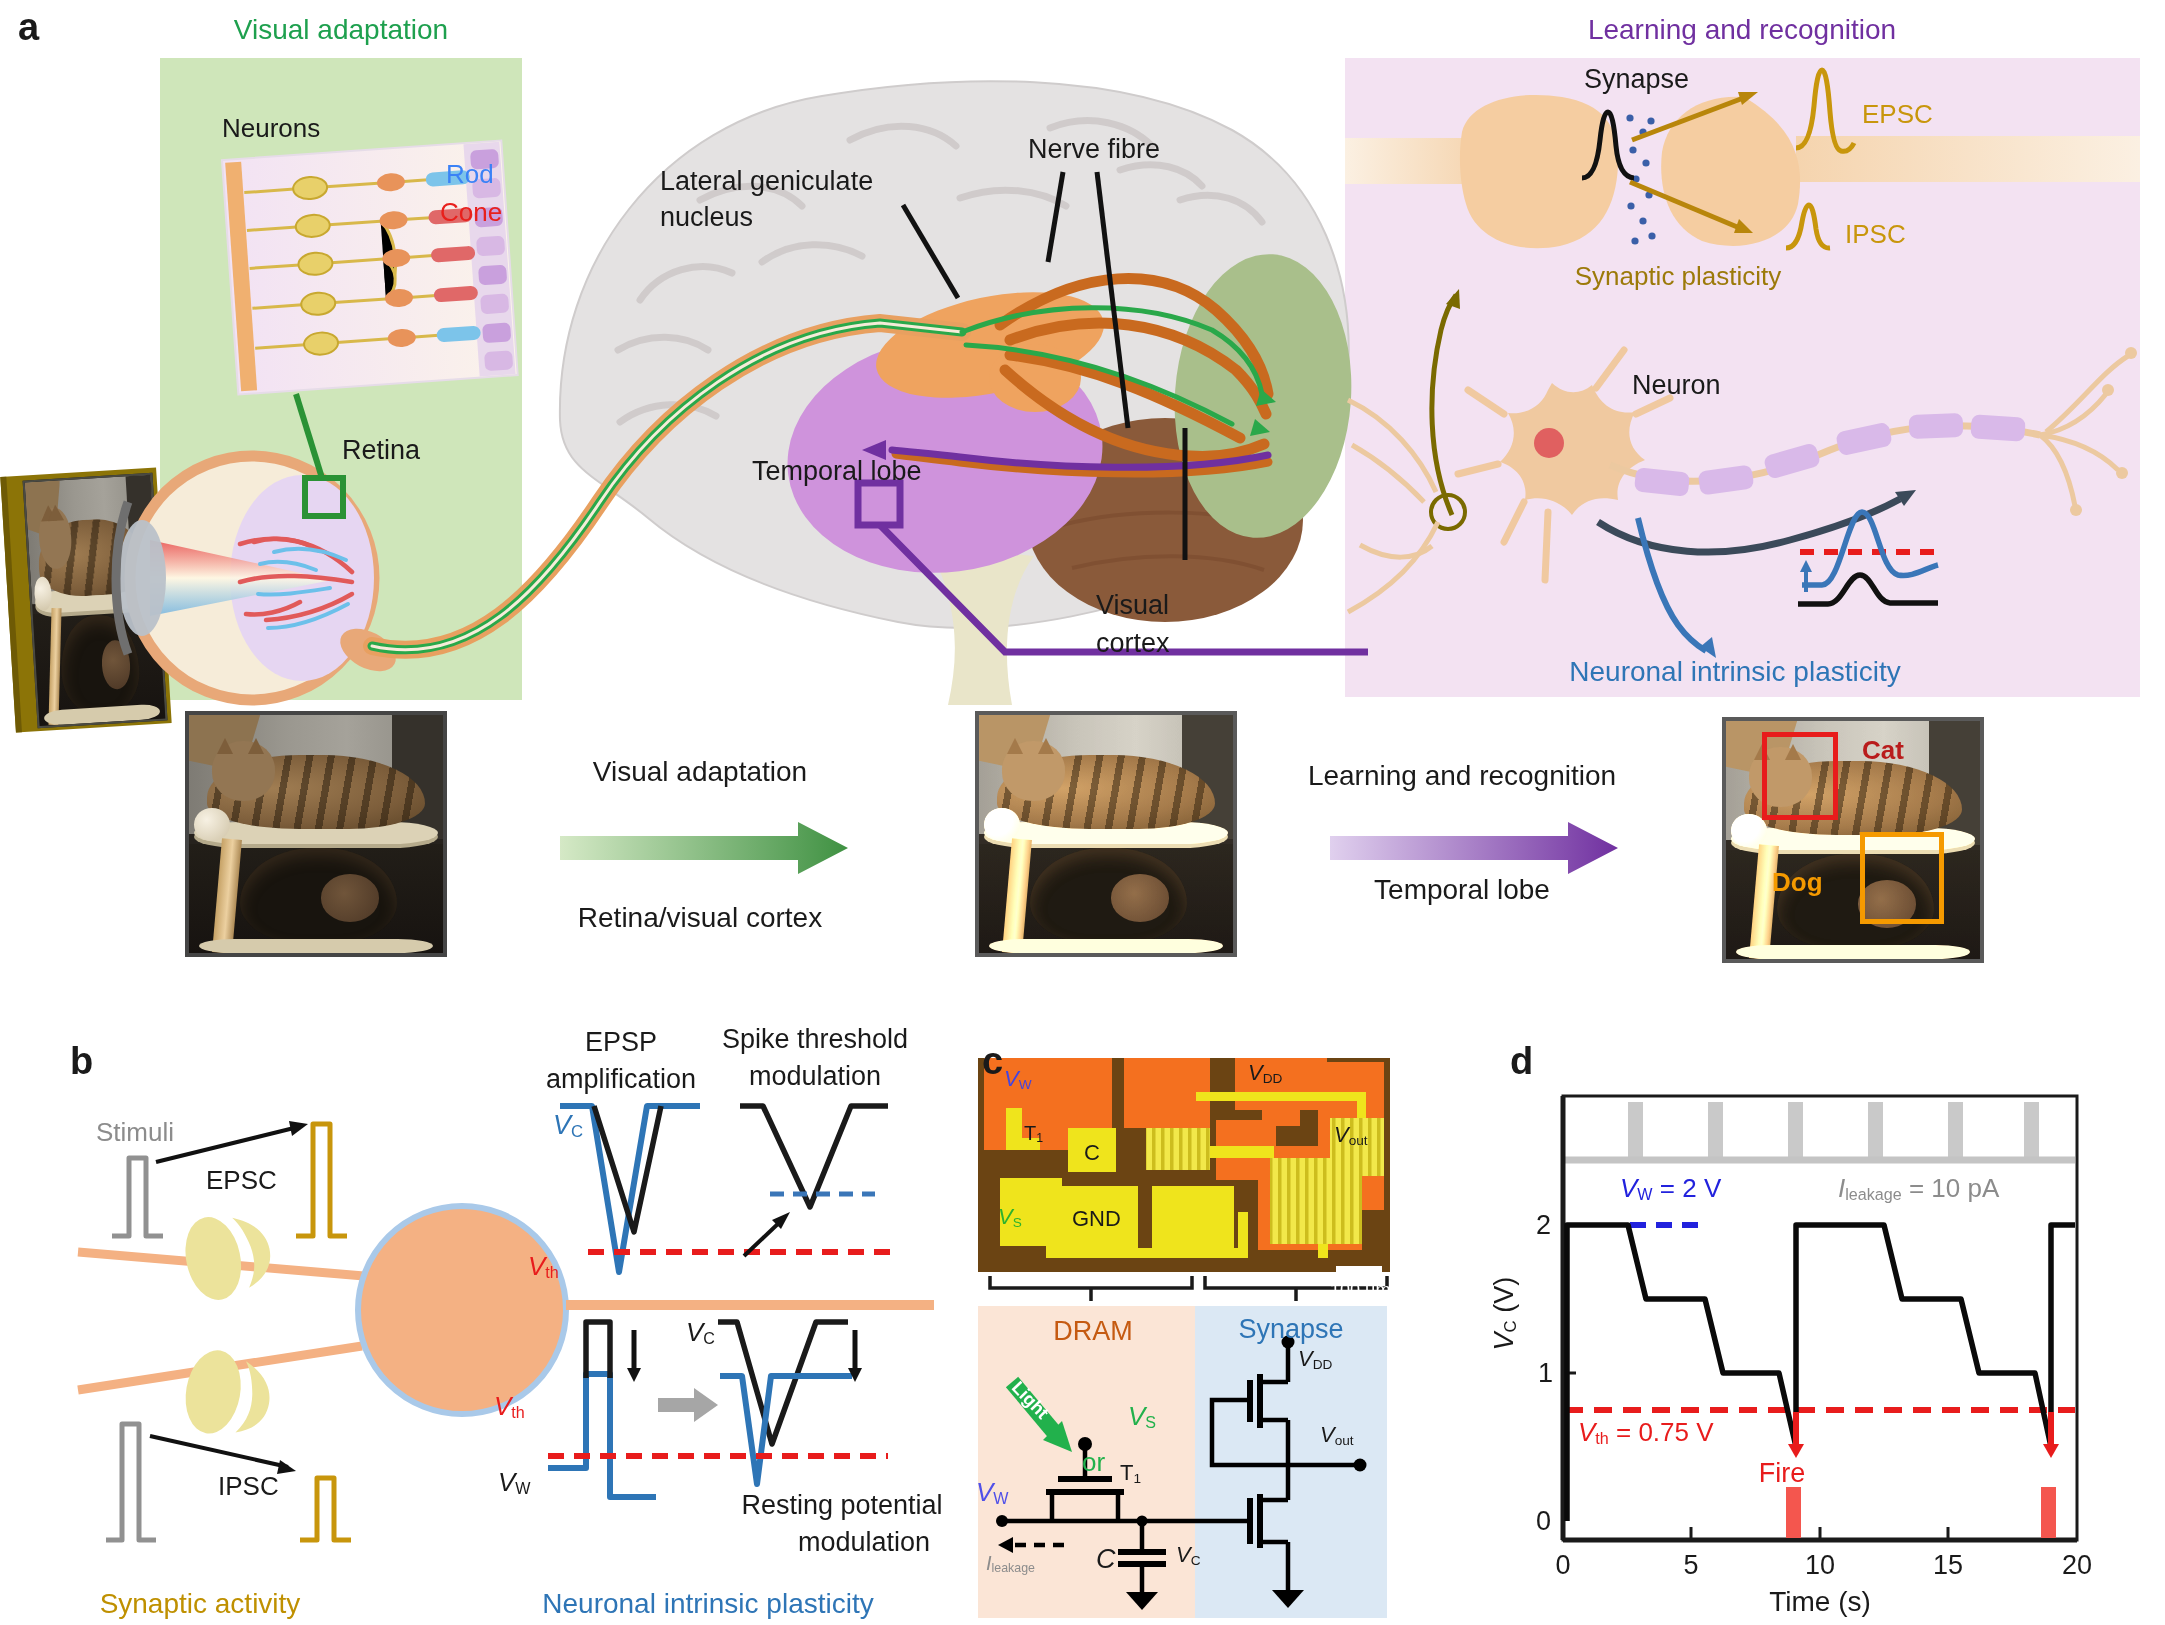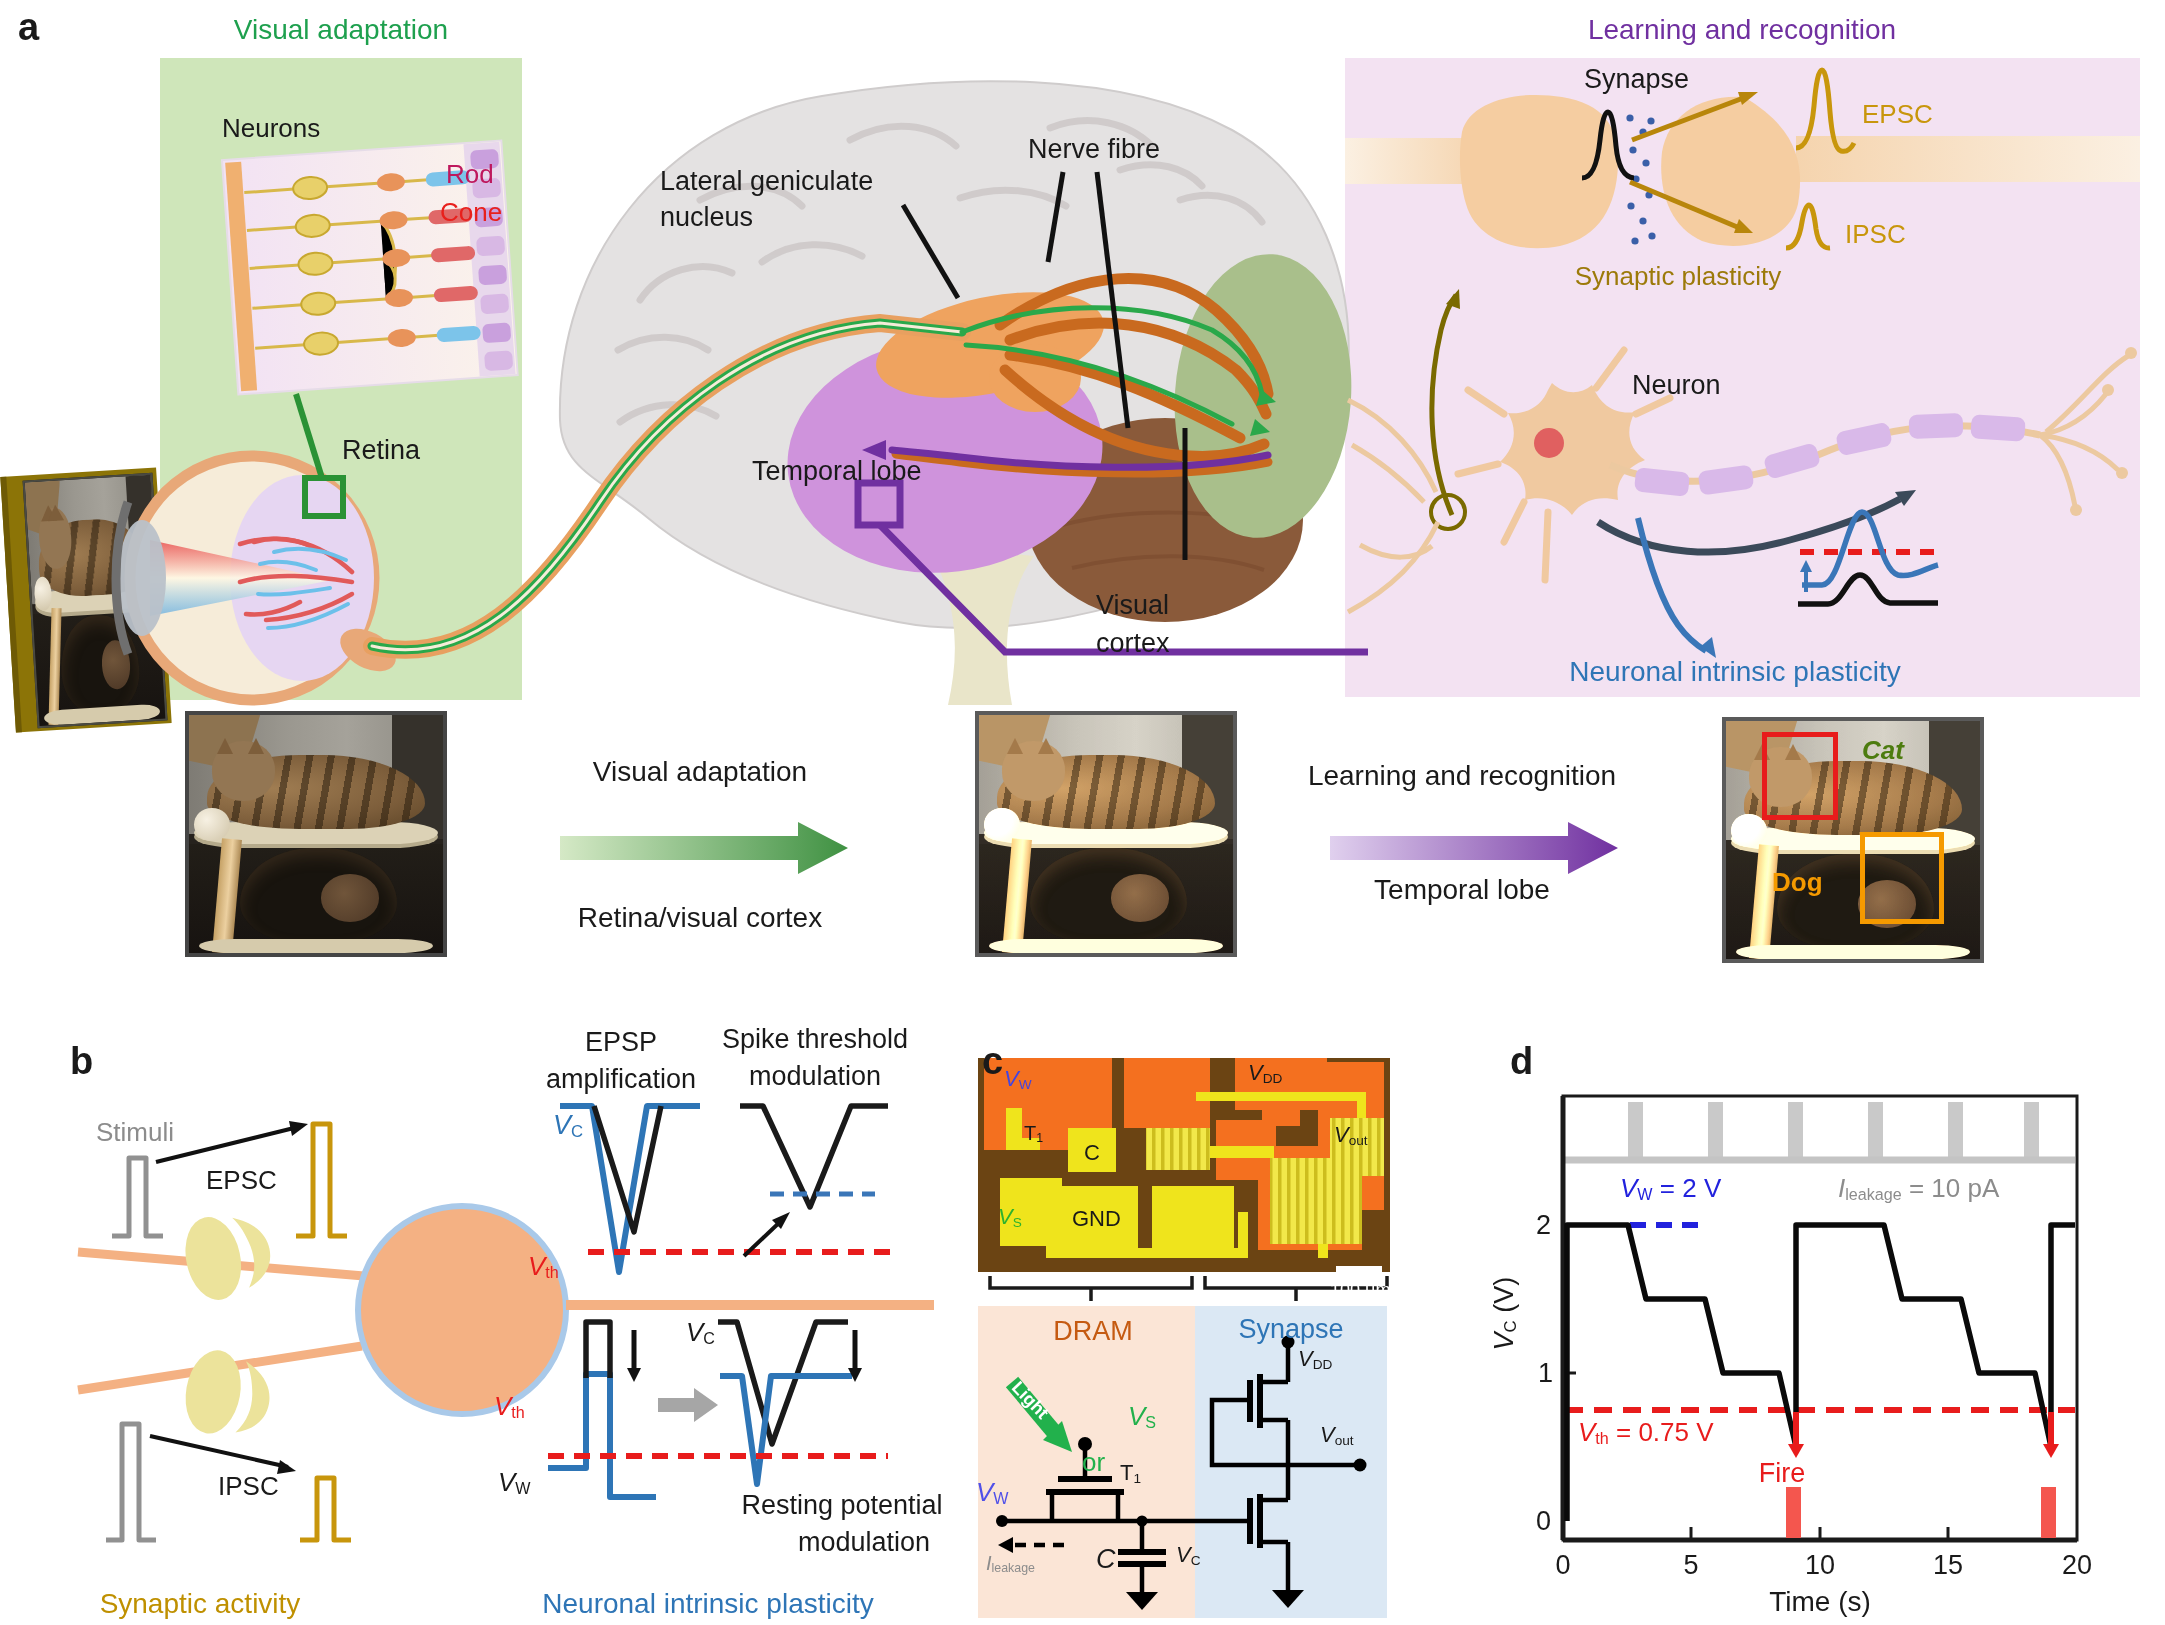--- a/index.html
+++ b/index.html
@@ -531,40 +531,40 @@
   </svg>
 
   <div class="t panel-letter" style="left:18px;top:6px;">a</div>
   <div class="t panel-letter" style="left:70px;top:1040px;">b</div>
   <div class="t panel-letter" style="left:982px;top:1040px;">c</div>
   <div class="t panel-letter" style="left:1510px;top:1040px;">d</div>
 
   <div class="t tc s28" style="left:341px;top:14px;color:#1ea04e;">Visual adaptation</div>
   <div class="t tc s28" style="left:1742px;top:14px;color:#7030a0;">Learning and recognition</div>
   <div class="t s26" style="left:222px;top:114px;">Neurons</div>
-  <div class="t s26" style="left:446px;top:160px;color:#be185d;">Rod</div>
+  <div class="t s26" style="left:446px;top:160px;color:#3b82f6;">Rod</div>
   <div class="t s26" style="left:440px;top:198px;color:#e8201c;">Cone</div>
   <div class="t s27" style="left:342px;top:435px;">Retina</div>
   <div class="t s27" style="left:660px;top:166px;">Lateral geniculate</div>
   <div class="t s27" style="left:660px;top:202px;">nucleus</div>
   <div class="t s27" style="left:1028px;top:134px;">Nerve fibre</div>
   <div class="t s27" style="left:752px;top:456px;">Temporal lobe</div>
   <div class="t s27" style="left:1096px;top:590px;">Visual</div>
   <div class="t s27" style="left:1096px;top:628px;">cortex</div>
   <div class="t s27" style="left:1584px;top:64px;">Synapse</div>
   <div class="t s26" style="left:1862px;top:100px;color:#c8960c;">EPSC</div>
   <div class="t s26" style="left:1845px;top:220px;color:#c8960c;">IPSC</div>
   <div class="t tc s26" style="left:1678px;top:262px;color:#9c7a0a;">Synaptic plasticity</div>
   <div class="t s27" style="left:1632px;top:370px;">Neuron</div>
   <div class="t tc s28" style="left:1735px;top:656px;color:#2e75b6;">Neuronal intrinsic plasticity</div>
   <div class="t tc s28" style="left:700px;top:756px;">Visual adaptation</div>
   <div class="t tc s28" style="left:700px;top:902px;">Retina/visual cortex</div>
   <div class="t tc s28" style="left:1462px;top:760px;">Learning and recognition</div>
   <div class="t tc s28" style="left:1462px;top:874px;">Temporal lobe</div>
-  <div class="t s26" style="left:1862px;top:736px;color:#4d7c0f;font-weight:bold;font-style:italic;">Cat</div>
+  <div class="t s26" style="left:1862px;top:736px;color:#b91c1c;font-weight:bold;">Cat</div>
   <div class="t s26" style="left:1772px;top:868px;color:#f59a00;font-weight:bold;">Dog</div>
 
   <div class="t s26" style="left:96px;top:1118px;color:#8c8c8c;">Stimuli</div>
   <div class="t s26" style="left:206px;top:1166px;">EPSC</div>
   <div class="t s26" style="left:218px;top:1472px;">IPSC</div>
   <div class="t s27" style="left:553px;top:1110px;color:#2e75b6;"><span class="it">V</span><sub>C</sub></div>
   <div class="t tc s27" style="left:621px;top:1027px;">EPSP</div>
   <div class="t tc s27" style="left:621px;top:1064px;">amplification</div>
   <div class="t tc s27" style="left:815px;top:1024px;">Spike threshold</div>
   <div class="t tc s27" style="left:815px;top:1061px;">modulation</div>

